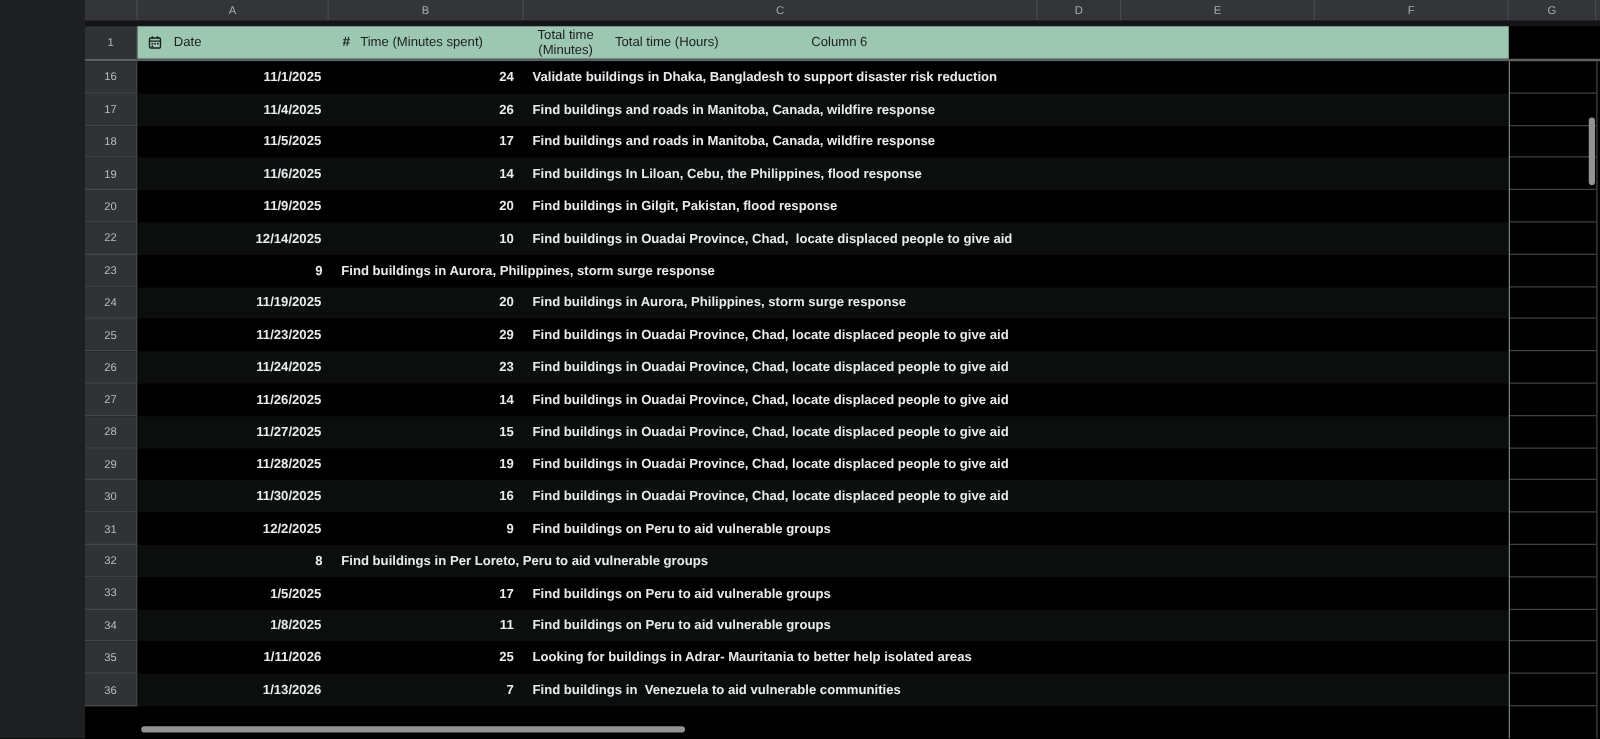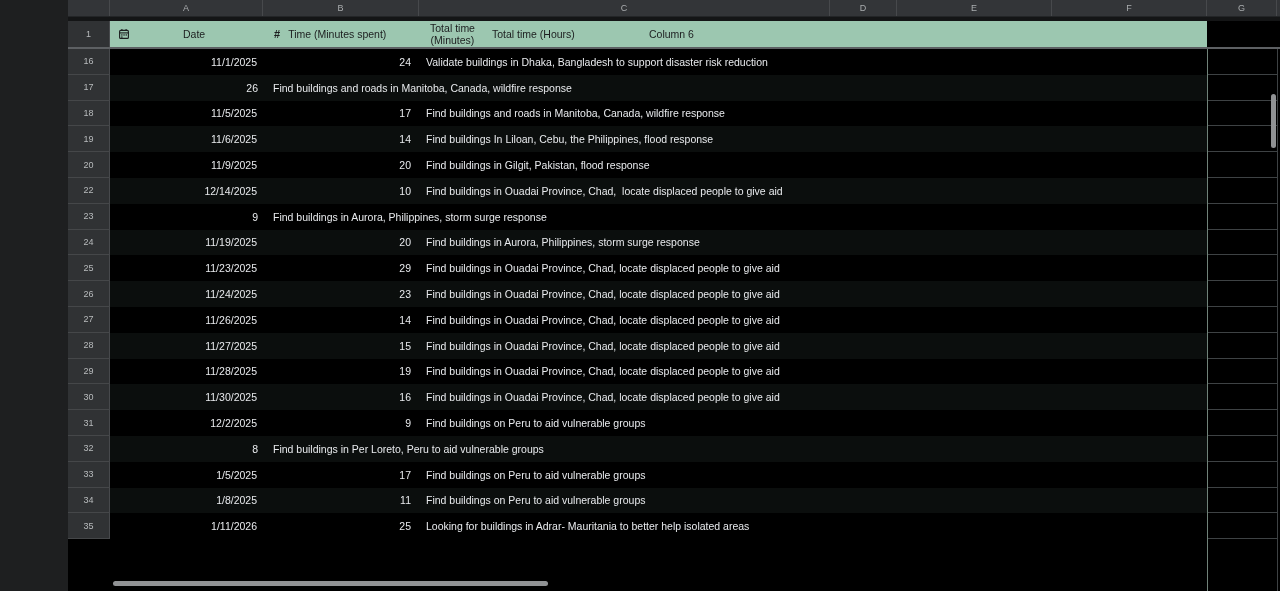--- a/index.html
+++ b/index.html
@@ -43,39 +43,39 @@
   #gap-strip{position:absolute;left:68px;top:17px;width:1212px;height:4px;background:#141516;}
   
   #header-row{position:absolute;left:68px;top:21px;width:1212px;height:26px;display:flex;}
   #header-rownum{
     width:42px;background:var(--row_header_bg);box-sizing:border-box;
     border-right:1px solid var(--chrome_border);
     color:#b8bbbd;font-size:9px;line-height:26px;text-align:center;
   }
   #header-band{width:1097px;display:flex;background:var(--header_green);color:var(--header_text);font-size:10.5px;}
   .hcell{box-sizing:border-box;height:26px;display:flex;align-items:center;overflow:hidden;}
-  .hcell.hA{width:153px;padding-left:8px;gap:44px;}
+  .hcell.hA{width:153px;padding-left:8px;}
   .hcell.hB{width:156px;padding-left:11px;}
   .hcell.hC{width:411px;padding-left:7px;}
   .hcell.hD{width:67px;justify-content:flex-start;text-align:center;line-height:12px;padding:0 2px;}
   .hcell.hE{width:155px;padding-left:6px;}
   .hcell.hF{width:155px;padding-left:8px;}
   .hicon{display:inline-flex;margin-right:9px;flex:0 0 auto;color:var(--header_text);}
   .hash-glyph{font-size:11px;font-weight:700;margin-right:8px;}
   
   #freeze-divider{position:absolute;left:68px;top:47px;width:1212px;height:2px;background:var(--freeze_divider);}
   
   #grid-body{position:absolute;left:68px;top:49px;width:1212px;height:542px;display:flex;flex-direction:column;overflow:hidden;}
   .grid-row{display:flex;flex:0 0 25.81px;height:25.81px;}
   .row-num{
     width:42px;height:100%;box-sizing:border-box;background:var(--row_header_bg);
     border-right:1px solid var(--chrome_border);border-bottom:1px solid #454749;
     color:#b8bbbd;font-size:9px;display:flex;align-items:center;justify-content:center;
   }
-  .band{width:1097px;height:100%;display:flex;background:var(--grid_black);color:var(--cell_text);font-size:10.5px;}
+  .band{width:1097px;height:100%;display:flex;background:var(--grid_black);color:var(--cell_text);font-size:10.5px;font-weight:bold;}
   .grid-row:nth-child(even) .band{background:var(--band_alt);}
   .cell{height:100%;box-sizing:border-box;display:flex;align-items:center;overflow:hidden;}
   .cell.date{width:153px;justify-content:flex-end;padding-right:6px;}
   .cell.minutes{width:156px;justify-content:flex-end;padding-right:8px;}
   .cell.activity{flex:1;padding-left:7px;white-space:pre;}
   .gcell{width:70px;height:100%;box-sizing:border-box;border-bottom:1px solid var(--gridline);}
   .sliver{flex:1;height:100%;}
   
   #range-right-border{position:absolute;left:1207px;top:49px;width:1px;height:542px;background:var(--range_border);}
   #g-right-gridline{position:absolute;left:1277px;top:49px;width:1px;height:542px;background:var(--gridline);}
@@ -150,20 +150,21 @@
       <div class="cell minutes">24</div>
       <div class="cell activity">Validate buildings in Dhaka, Bangladesh to support disaster risk reduction</div>
     </div>
     <div class="gcell"></div>
     <div class="sliver"></div>
   </div>
 
   <div class="grid-row">
     <div class="row-num">17</div>
     <div class="band">
+      <div class="cell date">11/4/2025</div>
       <div class="cell minutes">26</div>
       <div class="cell activity">Find buildings and roads in Manitoba, Canada, wildfire response</div>
     </div>
     <div class="gcell"></div>
     <div class="sliver"></div>
   </div>
 
   <div class="grid-row">
     <div class="row-num">18</div>
     <div class="band">
@@ -343,20 +344,30 @@
     <div class="row-num">35</div>
     <div class="band">
       <div class="cell date">1/11/2026</div>
       <div class="cell minutes">25</div>
       <div class="cell activity">Looking for buildings in Adrar- Mauritania to better help isolated areas</div>
     </div>
     <div class="gcell"></div>
     <div class="sliver"></div>
   </div>
 
+  <div class="grid-row">
+    <div class="row-num">36</div>
+    <div class="band">
+      <div class="cell date">1/13/2026</div>
+      <div class="cell minutes">7</div>
+      <div class="cell activity">Find buildings in  Venezuela to aid vulnerable communities</div>
+    </div>
+    <div class="gcell"></div>
+    <div class="sliver"></div>
+  </div>
 </div>
 
   <div id="range-right-border"></div>
   <div id="g-right-gridline"></div>
 
   <div id="h-scrollbar-thumb"></div>
   <div id="v-scrollbar-thumb"></div>
 
 </div>
 

